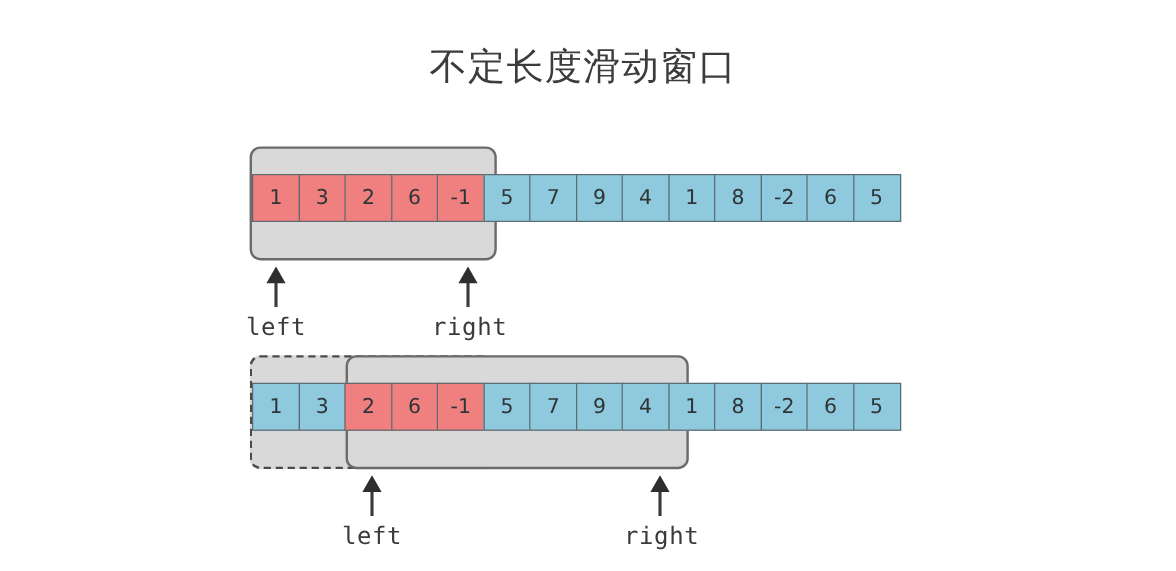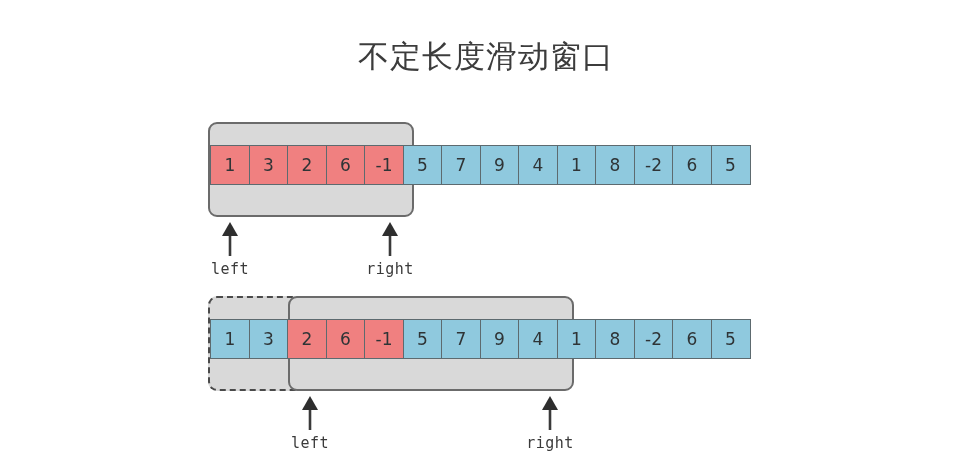--- a/index.html
+++ b/index.html
@@ -88,21 +88,21 @@
     width: 60px;
     text-align: center;
   }
   .pointer .arrow-svg {
     display: block;
     margin: 0 auto;
   }
   .pointer .plabel {
     display: block;
     margin-top: 4px;
-    font-size: 15px;
+    font-size: 20px;
     color: #3a3a3a;
     font-family: "DejaVu Sans Mono", "Liberation Mono", monospace;
     letter-spacing: 0.5px;
   }
 </style>
 </head>
 <body>
 
 <div id="stage">
 

